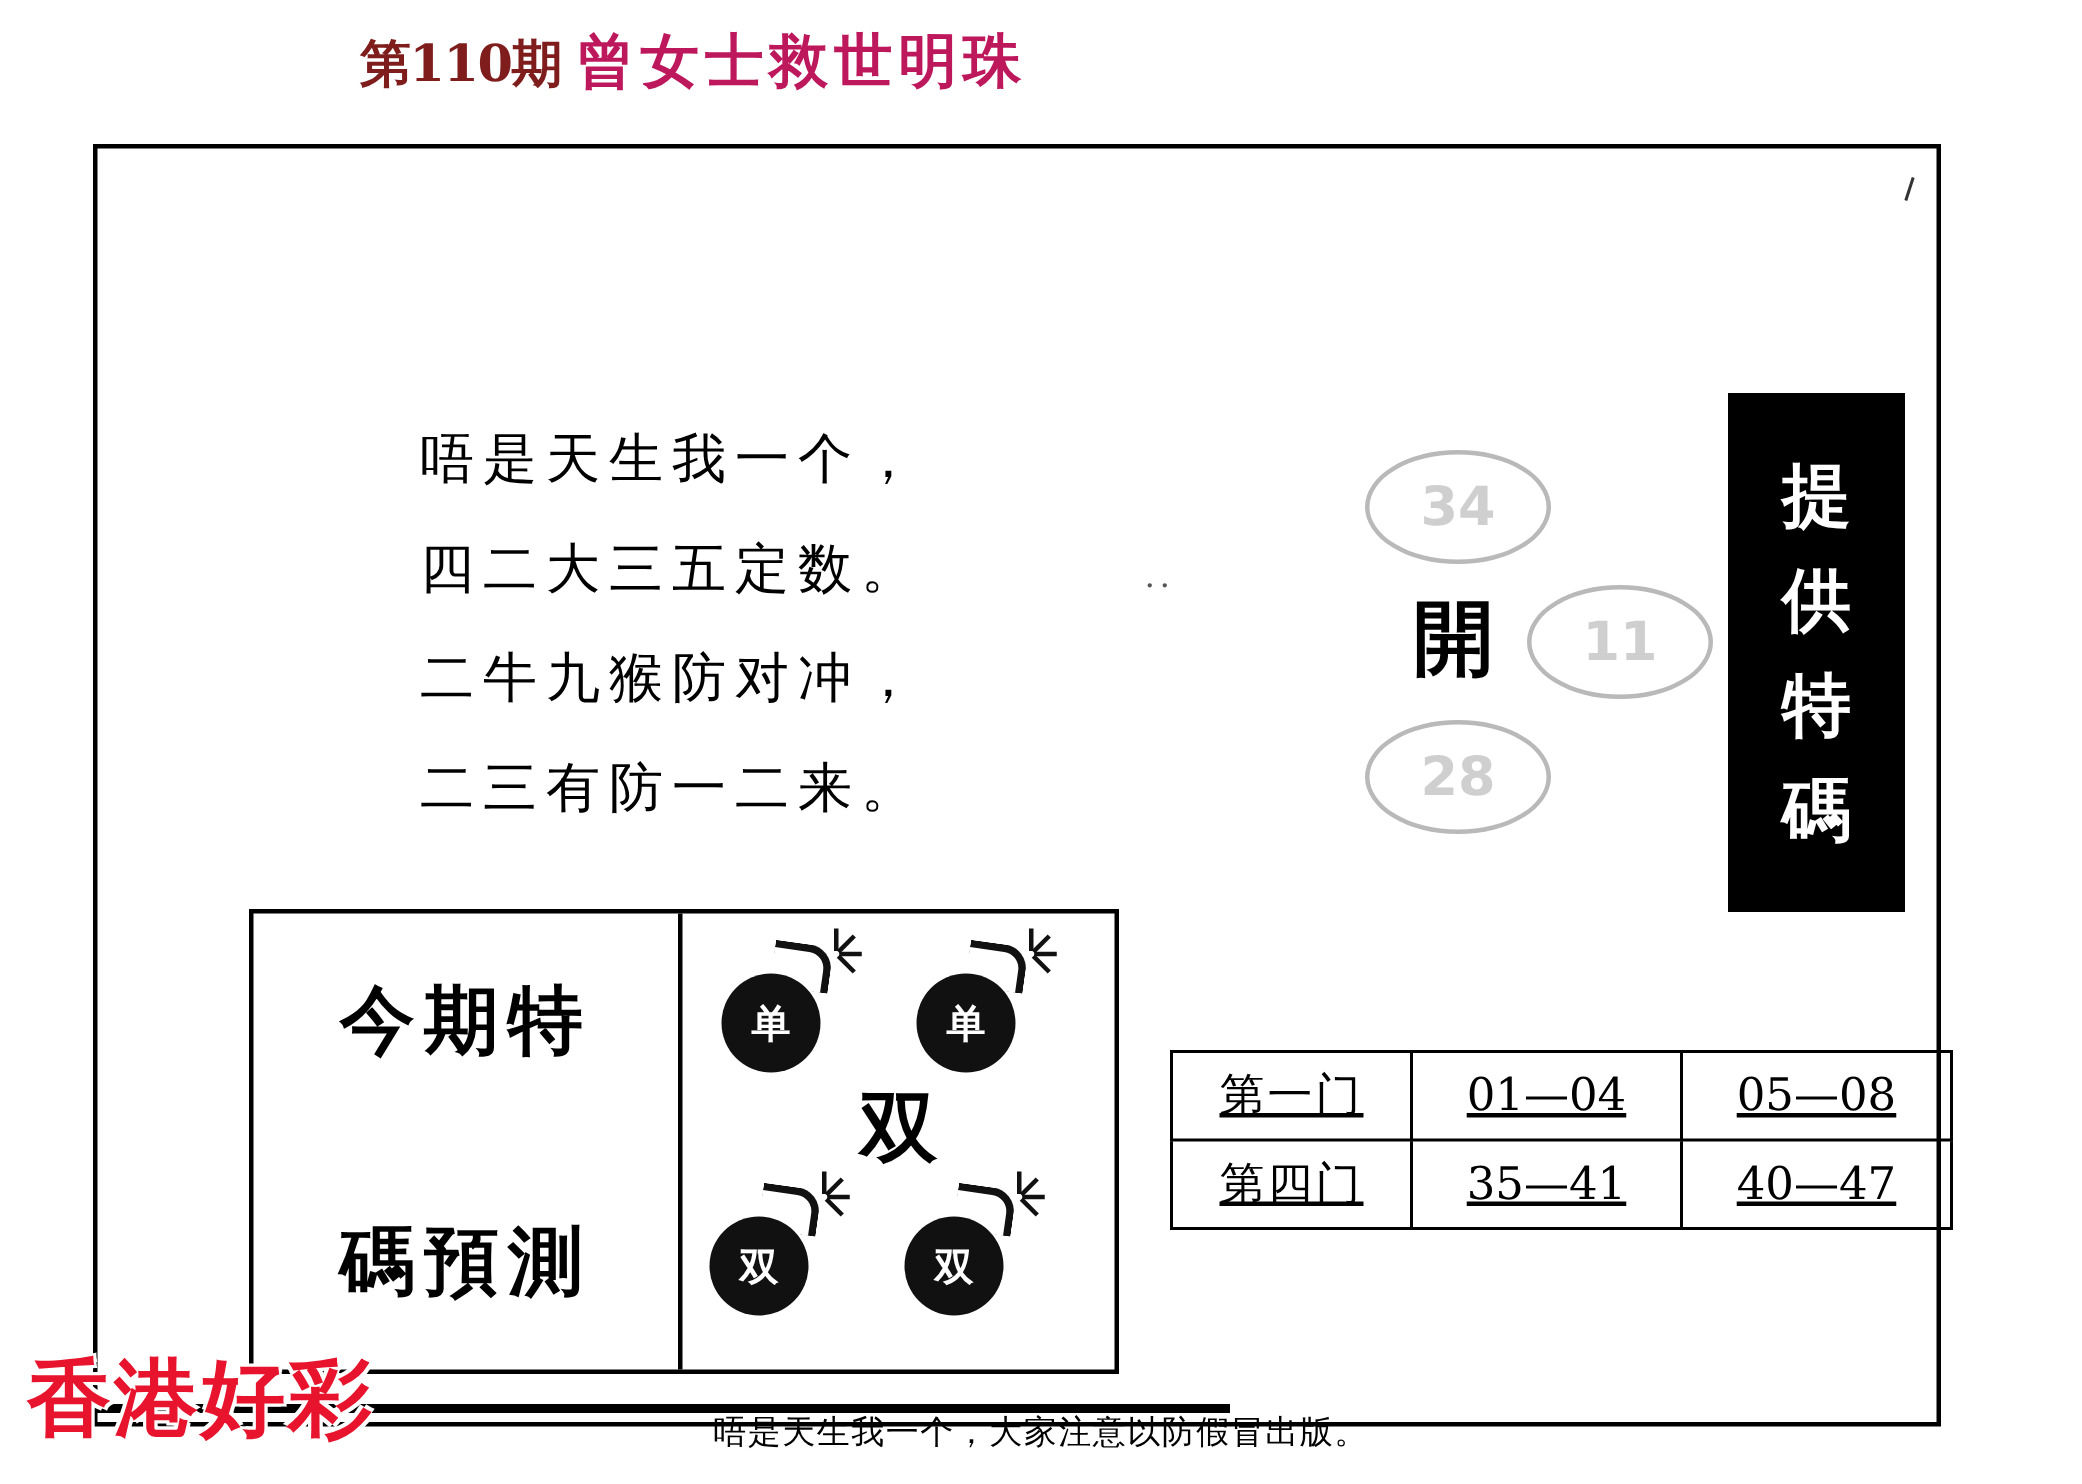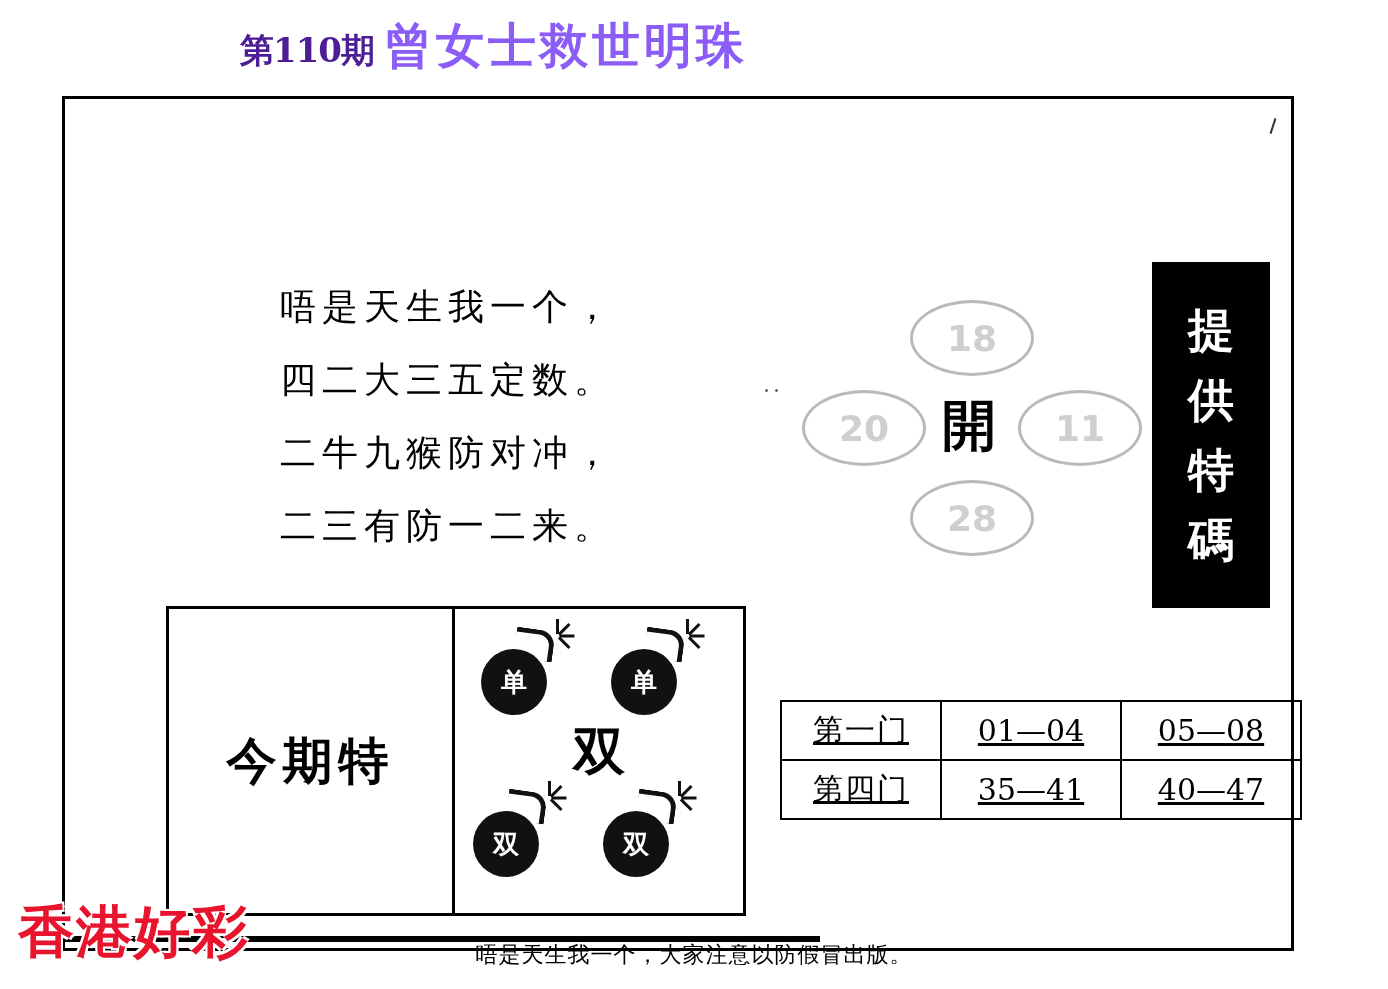--- a/index.html
+++ b/index.html
@@ -13,25 +13,25 @@
   .page{position:absolute;left:0;top:0;width:1388px;height:989px;}
 
   
   .title-row{
     position:absolute;left:240px;top:14px;
     display:flex;align-items:baseline;
   }
   .issue{
     font-size:34px;font-weight:bold;letter-spacing:-1px;
     font-family:"DejaVu Serif","Liberation Serif",serif;
-    color:#4c1d95;
+    color:#7f1d1d;
   }
   .title-main{
-    font-size:48px;font-weight:bold;margin-left:10px;
-    letter-spacing:4px;color:#8b5cf6;
+    font-size:39px;font-weight:bold;margin-left:10px;
+    letter-spacing:4px;color:#be185d;
     font-family:"DejaVu Sans","Liberation Sans",sans-serif;
   }
 
   
   .frame{
     position:absolute;left:62px;top:96px;
     width:1232px;height:855px;
     border:3px solid #000;
     box-sizing:border-box;
   }
@@ -196,37 +196,37 @@
 
   <div class="poem">
     <div>唔是天生我一个，</div>
     <div>四二大三五定数。</div>
     <div>二牛九猴防对冲，</div>
     <div>二三有防一二来。</div>
   </div>
 
   <div class="dots">..</div>
   <div class="cluster">
-    <div class="ball top">18</div>
-    <div class="ball left">20</div>
+    <div class="ball top">34</div>
     <div class="ball right">11</div>
     <div class="ball bottom">28</div>
     <div class="kai">開</div>
   </div>
 
   <div class="banner">
     <span>提</span>
     <span>供</span>
     <span>特</span>
     <span>碼</span>
   </div>
 
   <div class="predbox">
     <div class="pred-left">
       <span>今期特</span>
+      <span>碼預測</span>
     </div>
     <div class="pred-right">
 
       <div class="bomb" style="left:18px;top:16px;">
         <div class="fuse"></div>
         <div class="spark">
           <i style="transform:rotate(0deg)"></i>
             <i style="transform:rotate(45deg)"></i>
           <i style="transform:rotate(90deg)"></i>
             <i style="transform:rotate(135deg)"></i>

